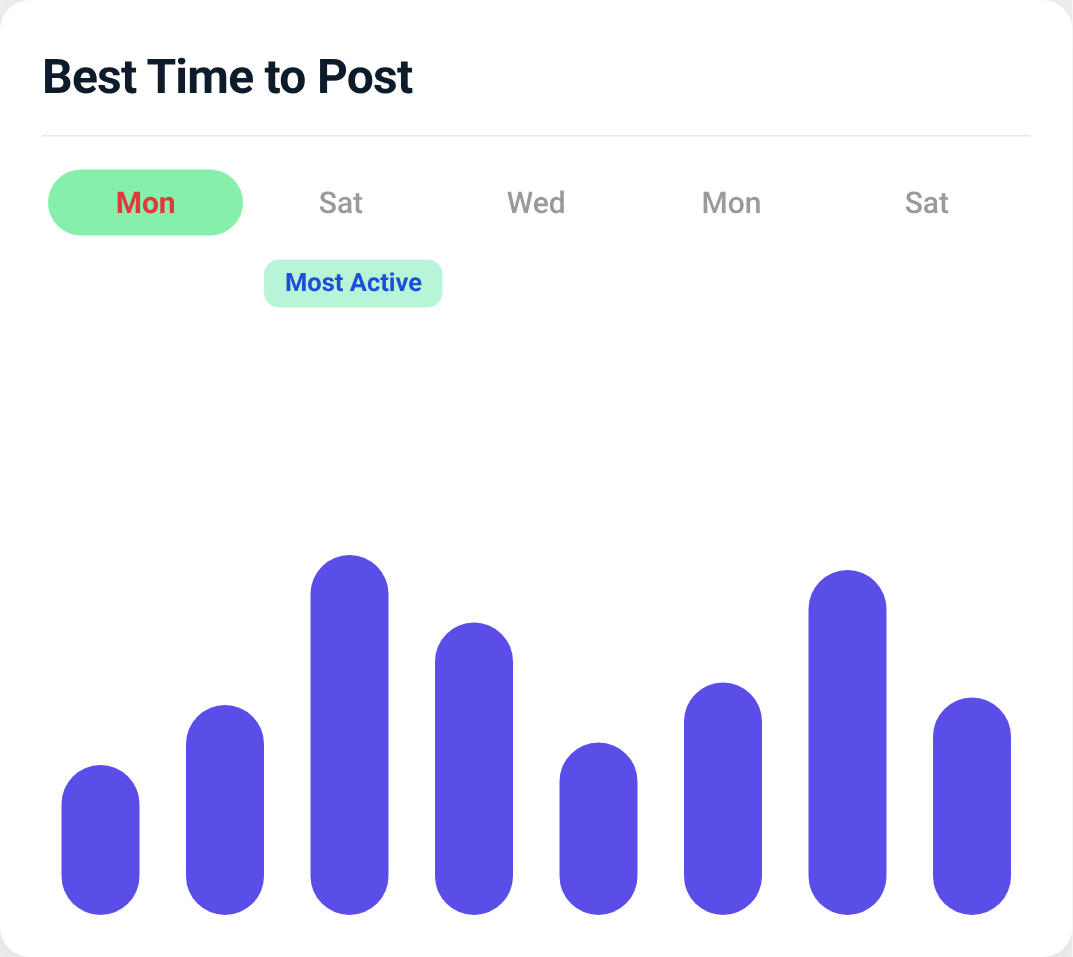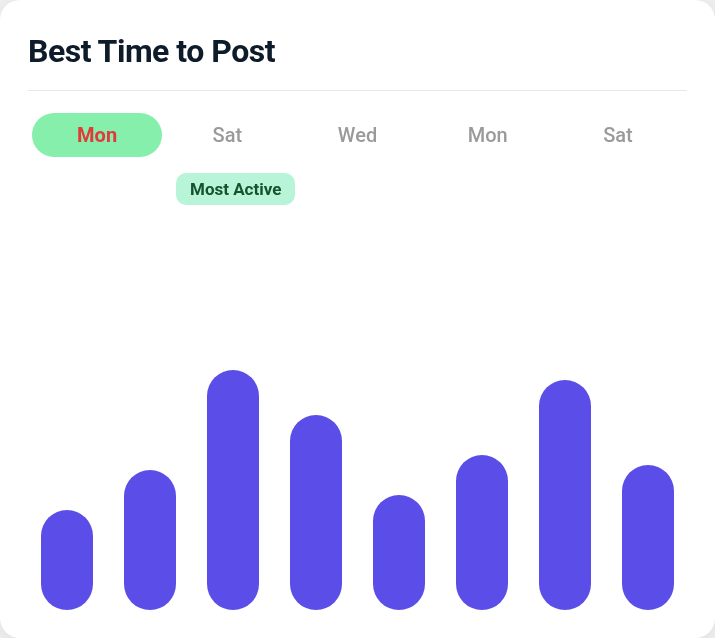--- a/index.html
+++ b/index.html
@@ -59,21 +59,21 @@
       flex: 1;
       display: flex;
       flex-direction: column;
       position: relative;
     }
     .most-active-label {
       position: absolute;
       top: -8px;
       left: 148px;
       background: #b8f5d8;
-      color: #14532d;
+      color: #1d4ed8;
       font-size: 17px;
       font-weight: 700;
       padding: 6px 14px;
       border-radius: 10px;
       white-space: nowrap;
       z-index: 10;
     }
     .bars-container {
       display: flex;
       align-items: flex-end;

